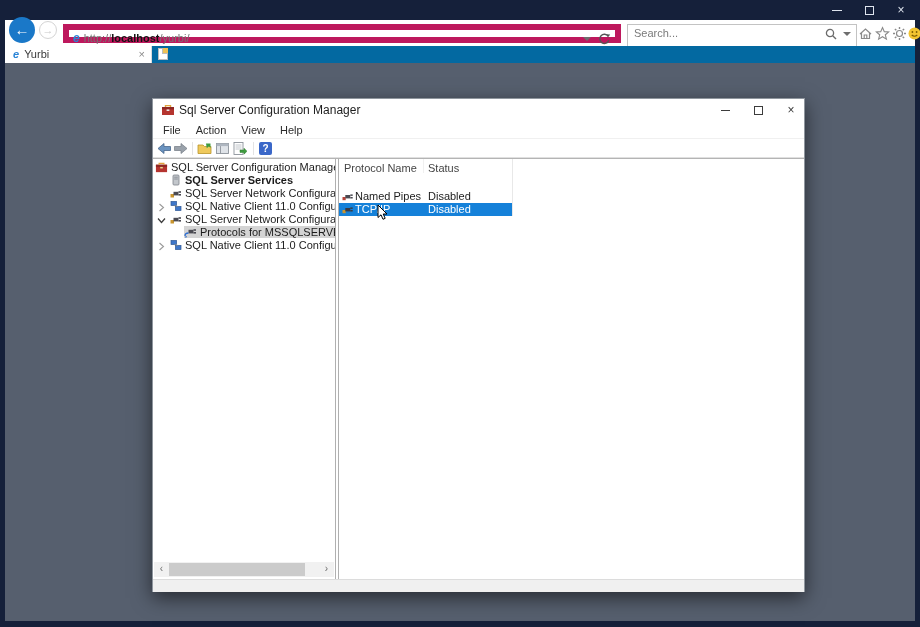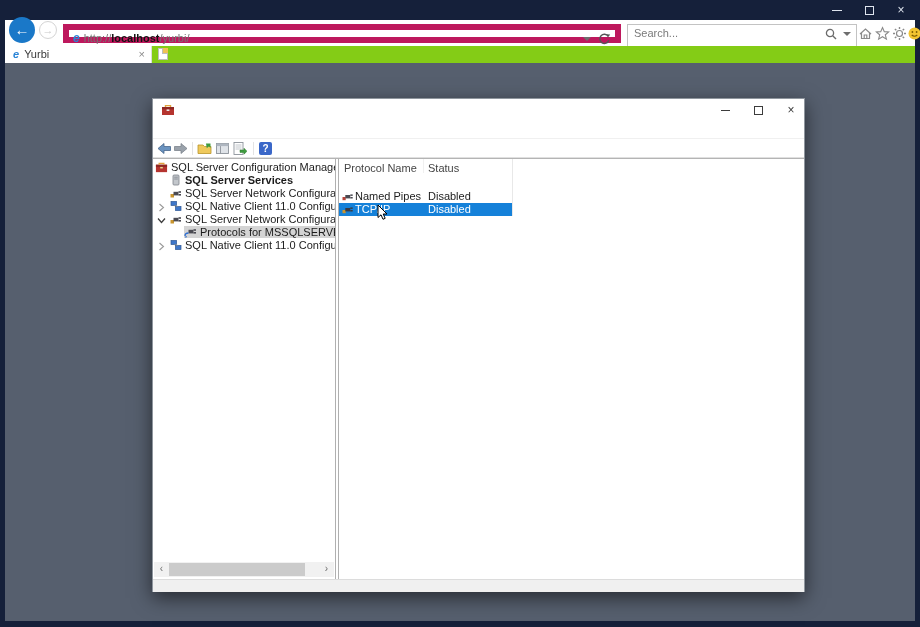--- a/index.html
+++ b/index.html
@@ -28,21 +28,21 @@
   .url-scheme, .url-path { color:#767676; }
   .url-domain { color:#121212; font-weight:bold; }
   .addr-caret { position:absolute; right:24px; top:7px; width:0; height:0; border-left:4px solid transparent; border-right:4px solid transparent; border-top:4px solid #6e6e6e; }
   .addr-refresh { position:absolute; right:4px; top:2px; }
   .search-box { position:absolute; left:622px; top:4px; width:230px; height:36px; border:1px solid #c3c3c3; background:#fff; font-size:11px; line-height:17px; color:#7a7a7a; padding-left:6px; }
   .search-mag { position:absolute; right:18px; top:2px; }
   .search-caret { position:absolute; right:5px; top:7px; width:0; height:0; border-left:4px solid transparent; border-right:4px solid transparent; border-top:4px solid #6e6e6e; }
   .nav-icon { position:absolute; top:6px; width:15px; height:15px; }
 
   
-  .tabbar { position:absolute; left:5px; top:46px; width:910px; height:17px; background:#84cc16; }
+  .tabbar { position:absolute; left:5px; top:46px; width:910px; height:17px; background:#0369a1; }
   .tab { position:absolute; left:0; top:0; width:147px; height:17px; background:#fff; border-right:1px solid #dcdcdc; font-size:11px; color:#3a3a3a; line-height:16px; }
   .tab .ie-e { font-size:11px; margin:0 5px 0 8px; }
   .tab-close { position:absolute; right:6px; top:0; color:#8a8a8a; font-size:11px; line-height:16px; }
   .newtab { position:absolute; left:153px; top:2px; width:10px; height:12px; background:#fff; border:1px solid #bdbdbd; }
   .newtab::after { content:""; position:absolute; right:-1px; top:-1px; width:5px; height:5px; background:#eec255; border-left:1px solid #bdbdbd; border-bottom:1px solid #bdbdbd; }
 
   
   .page { position:absolute; left:5px; top:63px; width:910px; height:558px; background:#565f6e; }
 
   
@@ -175,25 +175,32 @@
 
       <div class="app-titlebar">
         <span class="app-icon">
           <svg width="14" height="14" viewBox="0 0 14 14">
               <rect x="1" y="4" width="12" height="8" fill="#b5342f"></rect>
               <rect x="1" y="4" width="12" height="2.4" fill="#8e2723"></rect>
               <path d="M4.5 4 V2.6 H9.5 V4" fill="none" stroke="#e0a23c" stroke-width="1.4"></path>
               <rect x="5.6" y="6.4" width="2.8" height="1.6" fill="#e8e8e8"></rect>
             </svg>
         </span>
+        <span class="app-title">Sql Server Configuration Manager</span>
         <div class="app-ctrl" style="left:560px;"><span class="ac-min"></span></div>
         <div class="app-ctrl" style="left:593px;"><span class="ac-max"></span></div>
         <div class="app-ctrl" style="left:626px;">×</div>
       </div>
 
+      <div class="app-menubar">
+        <span>File</span>
+        <span>Action</span>
+        <span>View</span>
+        <span>Help</span>
+      </div>
 
       <div class="app-toolbar">
         <span class="tb" style="left:4px;">
           <svg width="15" height="15" viewBox="0 0 15 15">
               <polygon points="1,7.5 7,2.5 7,5.5 13.5,5.5 13.5,9.5 7,9.5 7,12.5" fill="#6a93c0" stroke="#49678c" stroke-width="0.8"></polygon>
             </svg>
         </span>
         <span class="tb" style="left:20px;">
           <svg width="15" height="15" viewBox="0 0 15 15">
               <polygon points="14,7.5 8,2.5 8,5.5 1.5,5.5 1.5,9.5 8,9.5 8,12.5" fill="#9aa2ab" stroke="#7c838b" stroke-width="0.8"></polygon>

